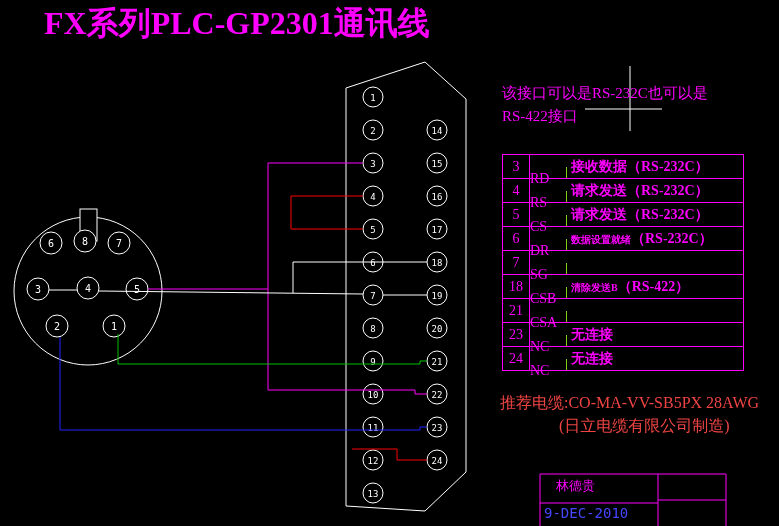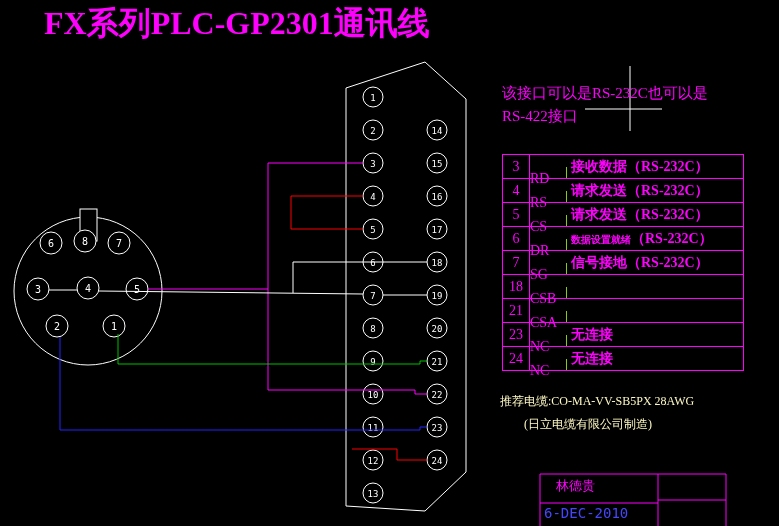--- a/index.html
+++ b/index.html
@@ -13,24 +13,24 @@
   .ann1{left:502px;top:84px;}
   .ann2{left:502px;top:107px;}
   .pin-table{position:absolute;left:502px;top:154px;width:242px;color:#ff00ff;
           border-top:1px solid #ff00ff;font-size:14px;font-family:"Liberation Serif",serif;}
   .pt-row{display:flex;height:23px;line-height:23px;border-bottom:1px solid #ff00ff;
           border-left:1px solid #ff00ff;border-right:1px solid #ff00ff;}
   .pt-pin{width:26px;text-align:center;border-right:1px solid #ff00ff;flex:none;}
   .pt-sig{width:36px;border-right:1px solid #84cc16;flex:none;margin-top:12px;}
   .pt-desc{flex:1;padding-left:4px;white-space:nowrap;overflow:hidden;font-weight:bold;}
   .pt-desc .small{font-size:10px;}
-  .cable{position:absolute;color:#fef9c3;font-size:12px;white-space:nowrap;
+  .cable{position:absolute;color:#ef4444;font-size:16px;white-space:nowrap;
           font-family:"Liberation Serif",serif;}
   .cable1{left:500px;top:393px;}
-  .cable2{left:524px;top:416px;text-align:right;}
+  .cable2{left:559px;top:416px;text-align:right;}
   .tb-name{position:absolute;left:556px;top:477px;font-size:13px;color:#ff00ff;
           font-family:"Liberation Serif",serif;white-space:nowrap;}
   .tb-date{position:absolute;left:544px;top:505px;font-size:14px;color:#4646ff;
           font-family:"DejaVu Sans Mono",monospace;white-space:nowrap;}
 </style>
 </head>
 <body>
 
 <div class="canvas">
   <svg width="779" height="526" viewBox="0 0 779 526">
@@ -145,25 +145,25 @@
         <div class="pt-desc"><span>请求发送（RS-232C）</span></div>
       </div>
       <div class="pt-row">
         <div class="pt-pin">6</div>
         <div class="pt-sig">DR</div>
         <div class="pt-desc"><span class="small">数据设置就绪</span><span>（RS-232C）</span></div>
       </div>
       <div class="pt-row">
         <div class="pt-pin">7</div>
         <div class="pt-sig">SG</div>
-        <div class="pt-desc"><span>信号接地（RS-232C）</span></div>
       </div>
       <div class="pt-row">
         <div class="pt-pin">18</div>
         <div class="pt-sig">CSB</div>
+        <div class="pt-desc"><span class="small">清除发送B</span><span>（RS-422）</span></div>
       </div>
       <div class="pt-row">
         <div class="pt-pin">21</div>
         <div class="pt-sig">CSA</div>
       </div>
       <div class="pt-row">
         <div class="pt-pin">23</div>
         <div class="pt-sig">NC</div>
         <div class="pt-desc"><span>无连接</span></div>
       </div>
@@ -171,14 +171,14 @@
         <div class="pt-pin">24</div>
         <div class="pt-sig">NC</div>
         <div class="pt-desc"><span>无连接</span></div>
       </div>
     </div>
 
   <div class="cable cable1">推荐电缆:CO-MA-VV-SB5PX 28AWG</div>
   <div class="cable cable2">(日立电缆有限公司制造)</div>
 
   <div class="tb-name">林德贵</div>
-  <div class="tb-date">6-DEC-2010</div>
+  <div class="tb-date">9-DEC-2010</div>
 </div>
 
 </body></html>

